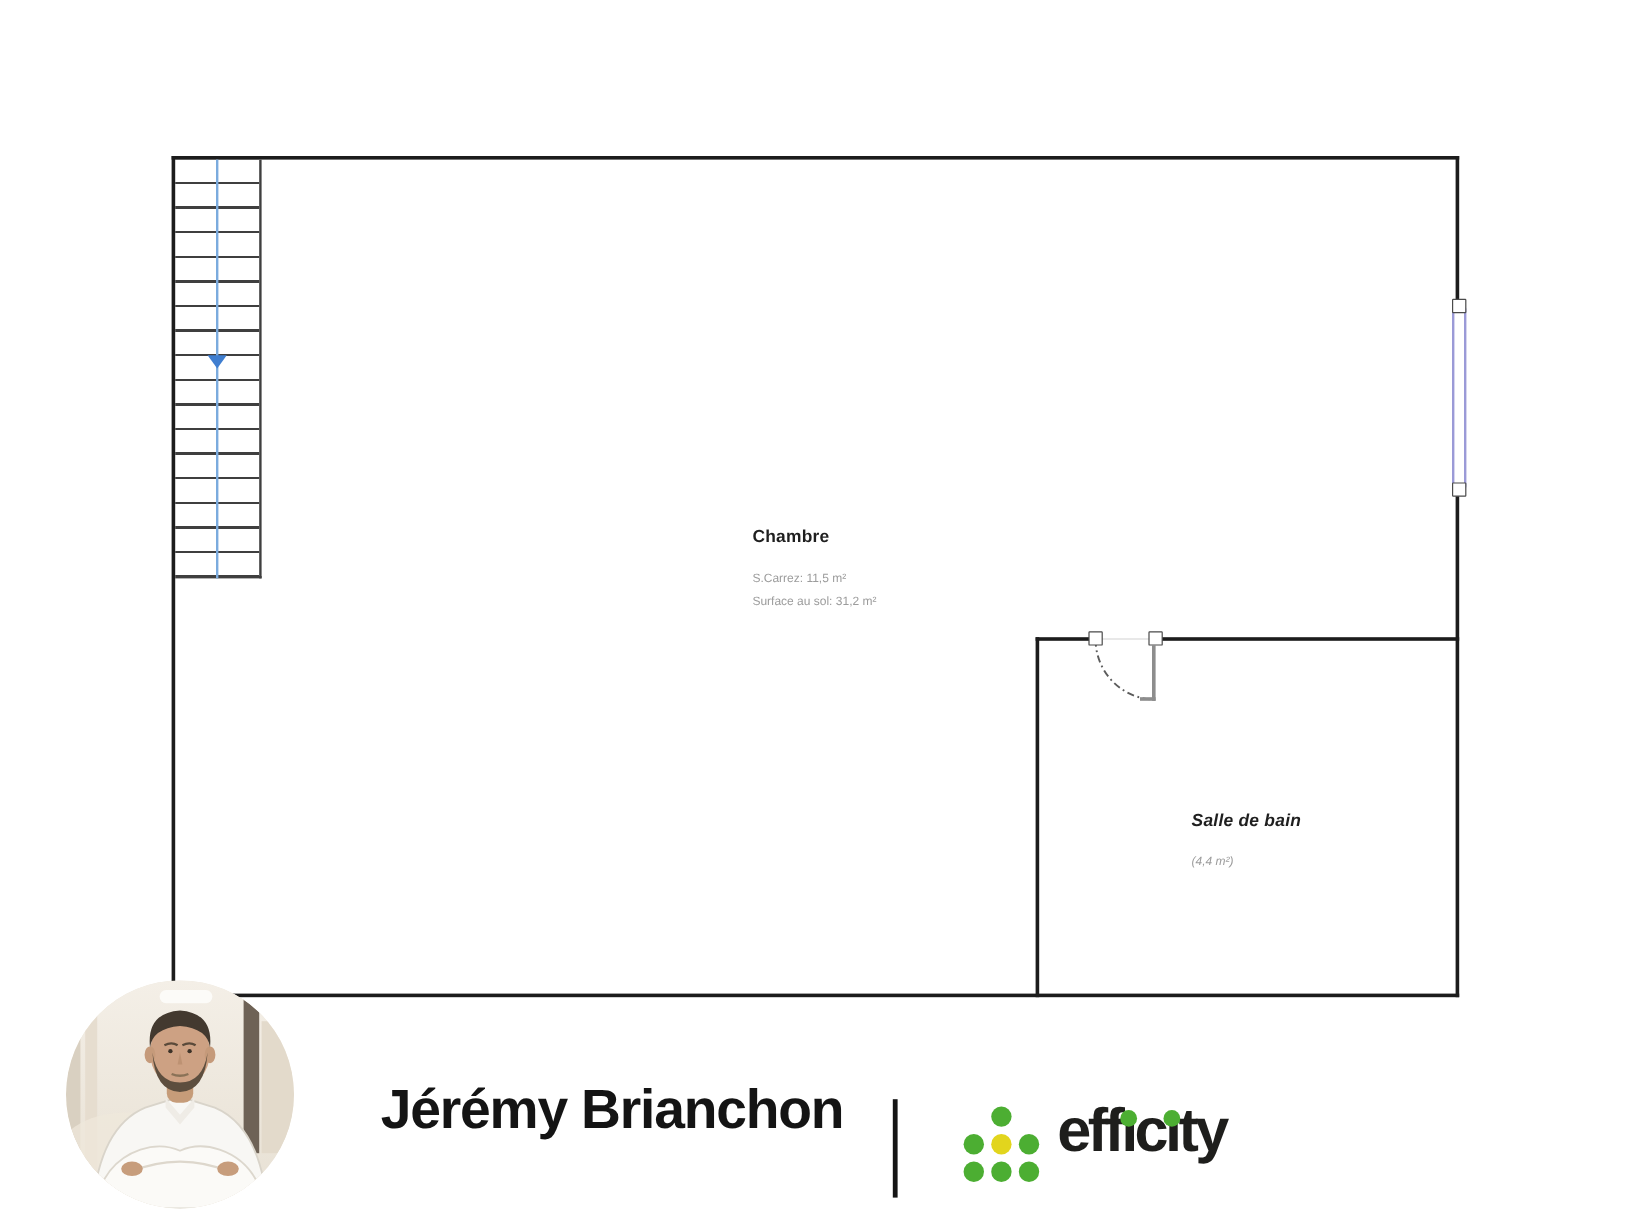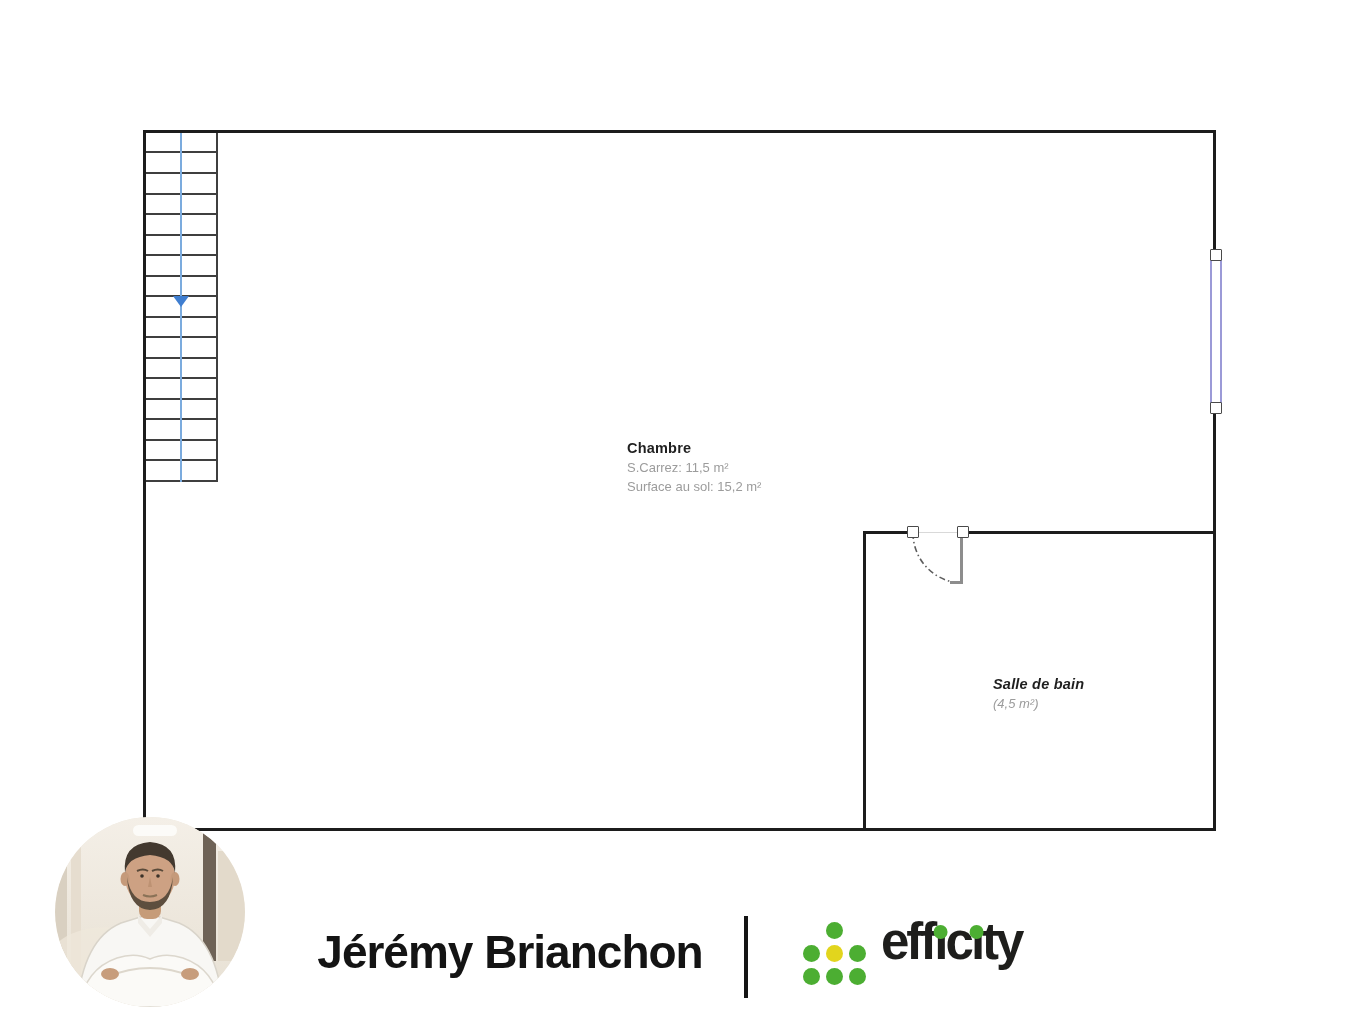--- a/index.html
+++ b/index.html
@@ -67,31 +67,31 @@
   }
   .door-jamb.left{left:907px;top:526px;}
   .door-jamb.right{left:957px;top:526px;}
   .door-leaf{position:absolute;left:960px;top:538px;width:3px;height:46px;background:#8d8d8d;}
   .door-leaf-foot{position:absolute;left:950px;top:581px;width:13px;height:3px;background:#8d8d8d;}
   .door-arc{position:absolute;left:905px;top:528px;width:72px;height:66px;}
 
   
   .room-label{position:absolute;white-space:nowrap;}
   .room-label .title{font-size:14.5px;font-weight:bold;color:var(--room-label);letter-spacing:.2px;}
-  .room-label .sub{font-size:13px;color:var(--room-sublabel);line-height:18.5px;margin-top:3px;}
+  .room-label .sub{font-size:10px;color:var(--room-sublabel);line-height:18.5px;margin-top:18px;}
   .label-chambre{left:627px;top:440px;}
   .label-bain{left:993px;top:676px;font-style:italic;}
 
   
   .avatar{
     position:absolute;left:55px;top:817px;width:190px;height:190px;
     border-radius:50%;overflow:hidden;background:#efe9df;z-index:5;
   }
   .agent-name{
-    position:absolute;left:290px;top:920px;width:440px;height:64px;
+    position:absolute;left:290px;top:892px;width:440px;height:64px;
     display:flex;align-items:center;justify-content:center;
     font-size:46px;font-weight:bold;letter-spacing:-1px;color:var(--name-text);
     white-space:nowrap;
   }
   .divider{position:absolute;left:744px;top:916px;width:4px;height:82px;background:#151515;}
 
   .logo-dots{position:absolute;left:803px;top:922px;width:66px;height:64px;}
   .dot{position:absolute;width:17px;height:17px;border-radius:50%;background:var(--brand-green);}
   .dot.yellow{background:var(--brand-yellow);}
   .d-r1c2{left:23px;top:0px;}
@@ -141,27 +141,27 @@
   </svg>
   <div class="door-leaf"></div>
   <div class="door-leaf-foot"></div>
   <div class="door-jamb left"></div>
   <div class="door-jamb right"></div>
 
   <div class="room-label label-chambre">
     <div class="title">Chambre</div>
     <div class="sub">
       <div>S.Carrez: 11,5 m²</div>
-      <div>Surface au sol: 15,2 m²</div>
+      <div>Surface au sol: 31,2 m²</div>
     </div>
   </div>
 
   <div class="room-label label-bain">
     <div class="title">Salle de bain</div>
-    <div class="sub">(4,5 m²)</div>
+    <div class="sub">(4,4 m²)</div>
   </div>
 </div>
 
 <div class="avatar">
   <svg width="190" height="190" viewBox="0 0 190 190">
     <defs>
       <clipPath id="avclip">
           <circle cx="95" cy="95" r="95"></circle>
         </clipPath>
       <linearGradient id="bgGrad" x1="0" y1="0" x2="0" y2="1">

